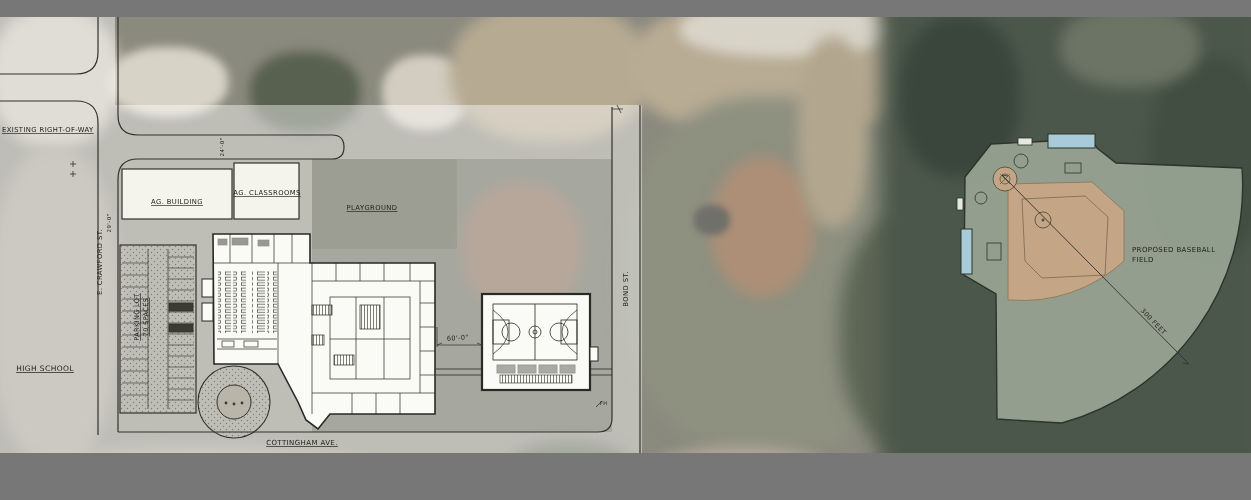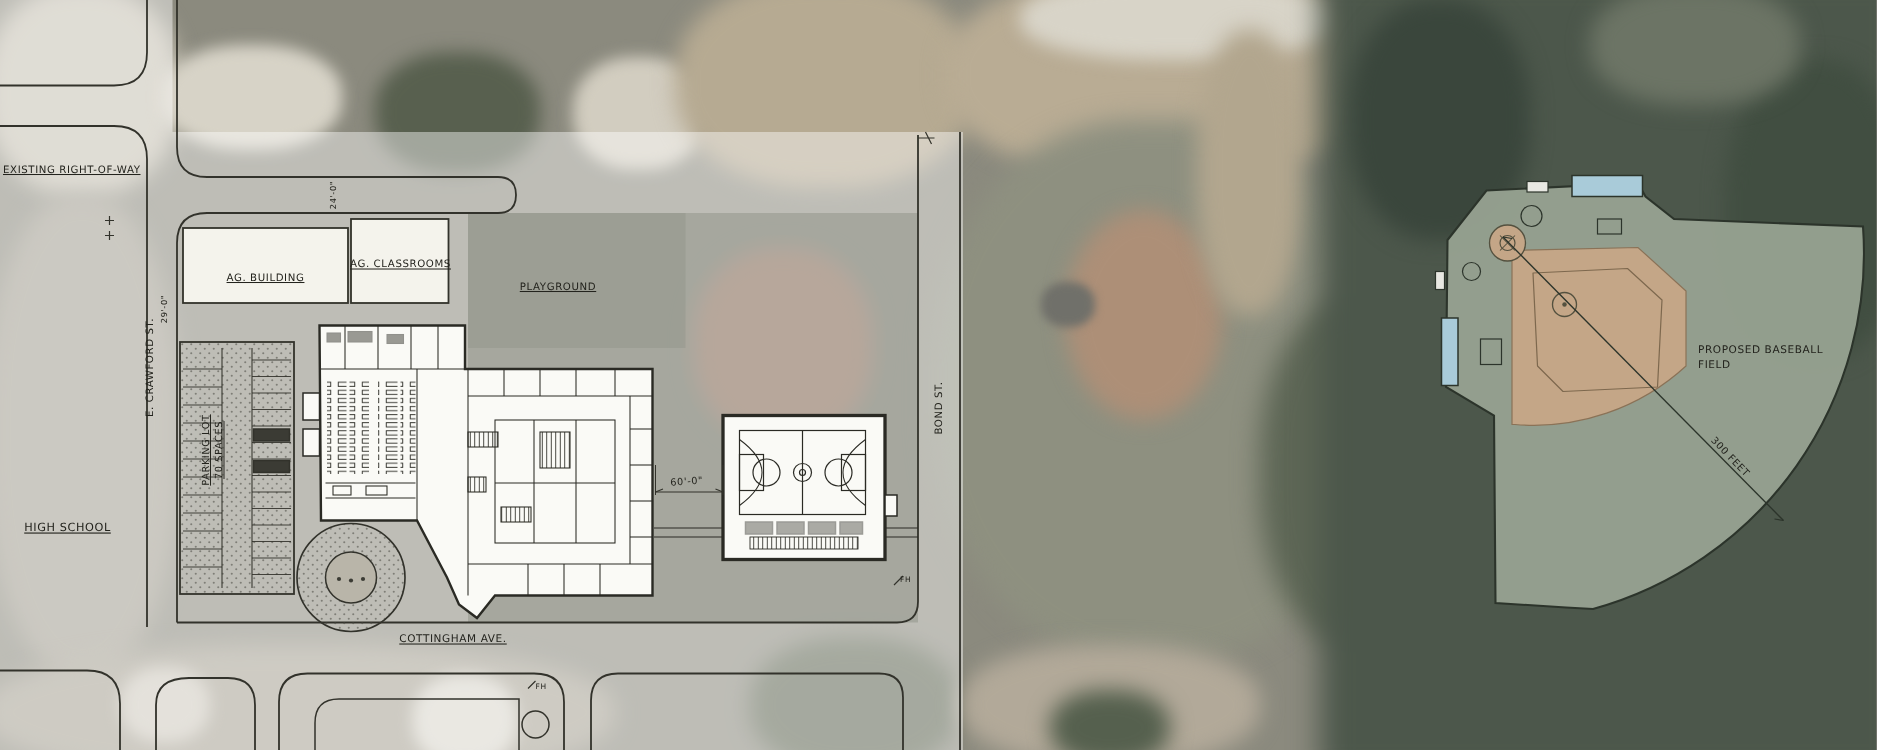--- a/index.html
+++ b/index.html
@@ -1,16 +1,16 @@
 <!DOCTYPE html>
 <html><head>
 <meta charset="utf-8">
 <style>
   html,body{margin:0;padding:0;background:#777;}
-  .stage{position:relative;width:1251px;height:500px;overflow:hidden;background:#8b8a7e;font-family:"DejaVu Sans",sans-serif;}
+  .stage{position:relative;width:1251px;height:436px;overflow:hidden;background:#8b8a7e;font-family:"DejaVu Sans",sans-serif;margin-top:17px;}
   .blob{position:absolute;border-radius:45%;filter:blur(7px);}
   svg.plan{position:absolute;left:0;top:0;}
   text.lbl{font-family:"DejaVu Sans",sans-serif;fill:#23231d;letter-spacing:0.4px;}
   text.u{text-decoration:underline;}
 </style>
 </head>
 <body>
 
 <div class="stage">
 

